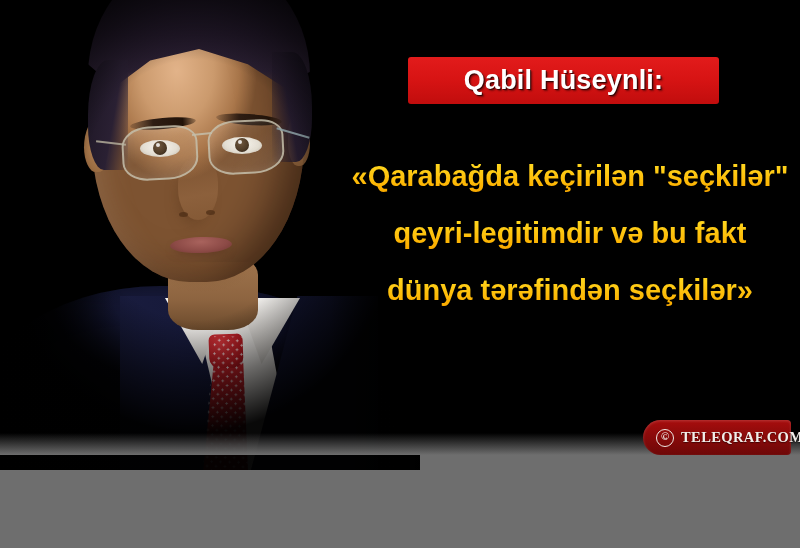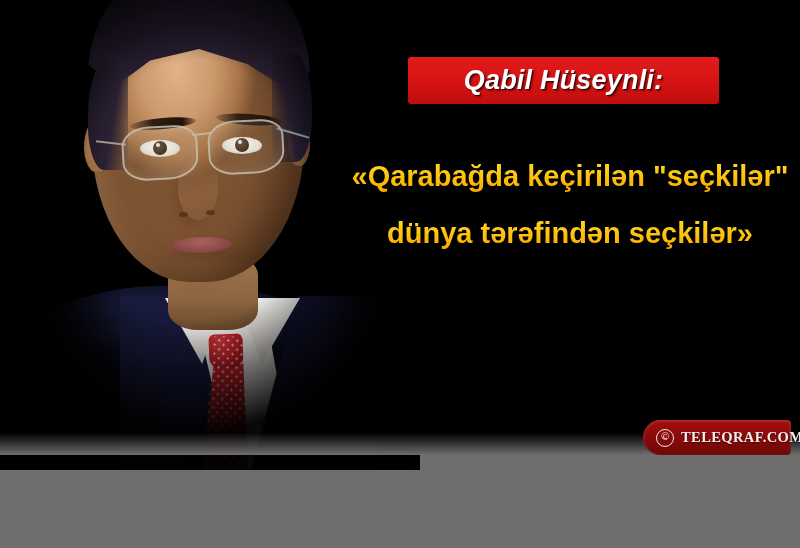--- a/index.html
+++ b/index.html
@@ -315,21 +315,20 @@
     background: linear-gradient(180deg,#e21b1b 0%, #d81414 45%, #c10d0d 100%);
     border-radius: 3px;
     display: flex;
     align-items: center;
     justify-content: center;
   }
   #name-banner-label {
     color: #ffffff;
     font-size: 27px;
     font-weight: bold;
-    font-style: italic;
     letter-spacing: 0.2px;
     text-shadow: 1px 1px 0 rgba(0,0,0,.55), 2px 2px 2px rgba(0,0,0,.45);
     white-space: nowrap;
   }
 
   
   #quote-block {
     position: absolute;
     left: 342px;
     top: 148px;
@@ -433,20 +432,21 @@
   </div>
 
   <div id="bottom-fade"></div>
 
   <div id="name-banner">
     <span id="name-banner-label">Qabil Hüseynli:</span>
   </div>
 
   <div id="quote-block">
     <div class="quote-line">«Qarabağda keçirilən "seçkilər"</div>
+    <div class="quote-line">qeyri-legitimdir və bu fakt</div>
     <div class="quote-line">dünya tərəfindən seçkilər»</div>
   </div>
 
   <div id="watermark">
     <span id="watermark-copyright-icon">©</span>
     <span id="watermark-label">TELEQRAF.COM</span>
   </div>
 
 </div>
 

